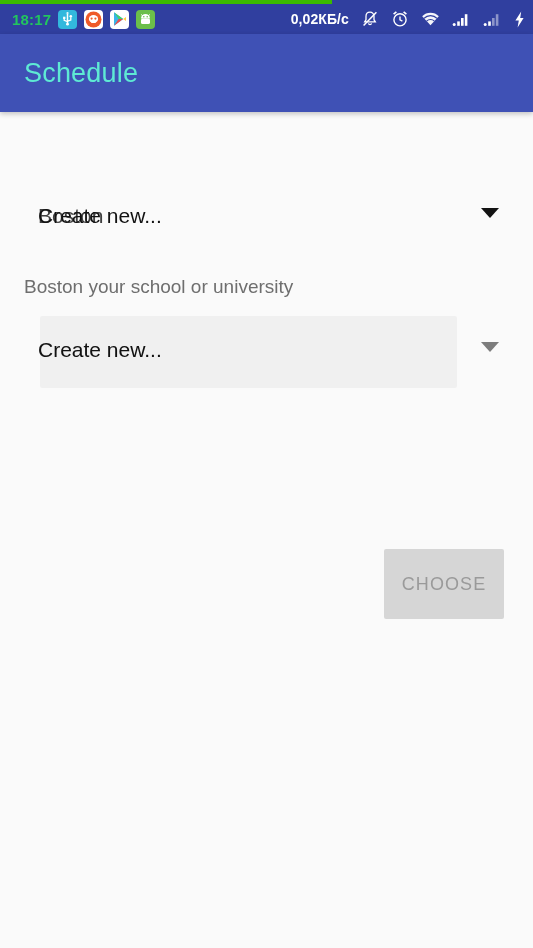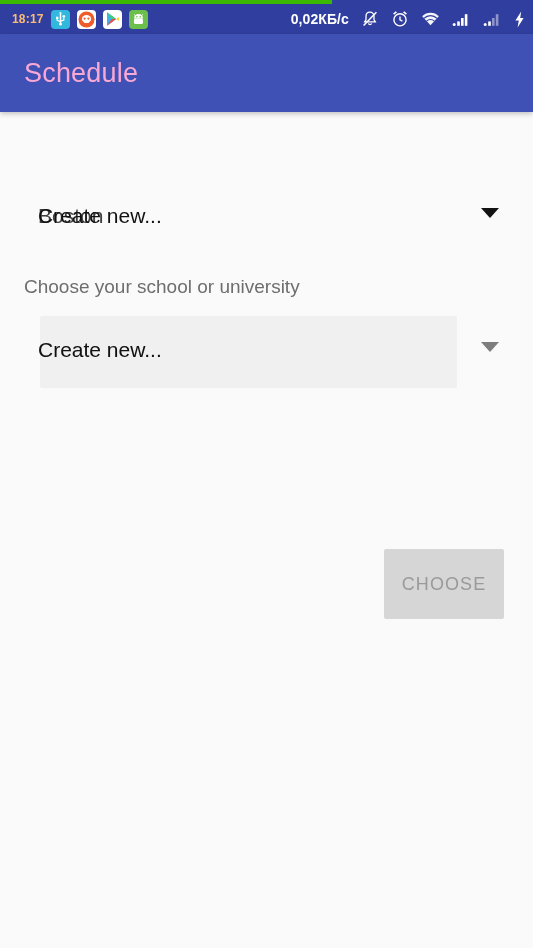--- a/index.html
+++ b/index.html
@@ -42,25 +42,25 @@
   }
 
   #status-left {
     display: flex;
     align-items: center;
     gap: 7px;
     flex: 0 0 auto;
   }
 
   #status-clock {
-    font-size: 12px;
+    font-size: 15px;
     font-weight: bold;
     letter-spacing: 0.2px;
     line-height: 1;
-    color: #fdba74;
+    color: #22c55e;
   }
 
   .tray-icon {
     width: 19px;
     height: 19px;
     border-radius: 4px;
     display: flex;
     align-items: center;
     justify-content: center;
     flex: 0 0 auto;
@@ -99,21 +99,21 @@
     height: 78px;
     background: #3f51b5;
     display: flex;
     align-items: center;
     padding: 0 24px;
     box-shadow: 0 2px 5px rgba(0,0,0,0.22);
     z-index: 20;
   }
 
   #app-bar-title {
-    color: #f9a8d4;
+    color: #5eead4;
     font-size: 27px;
     font-weight: normal;
     letter-spacing: 0.2px;
   }
 
   
   #content {
     position: absolute;
     top: 112px;
     left: 0;
@@ -319,21 +319,21 @@
 
 
   <div id="city-spinner" class="spinner">
     <div class="spinner-text-wrap">
       <span class="spinner-text ghost">Boston</span>
       <span class="spinner-text primary">Create new...</span>
     </div>
     <span class="spinner-arrow"></span>
   </div>
 
-  <div id="school-label" class="field-label">Choose your school or university</div>
+  <div id="school-label" class="field-label">Boston your school or university</div>
 
   <div id="school-spinner" class="spinner">
     <div class="spinner-highlight"></div>
     <div class="spinner-text-wrap">
       <span class="spinner-text faint">Create new...</span>
       <span class="spinner-text primary">Create new...</span>
     </div>
     <span class="spinner-arrow muted"></span>
   </div>
 

